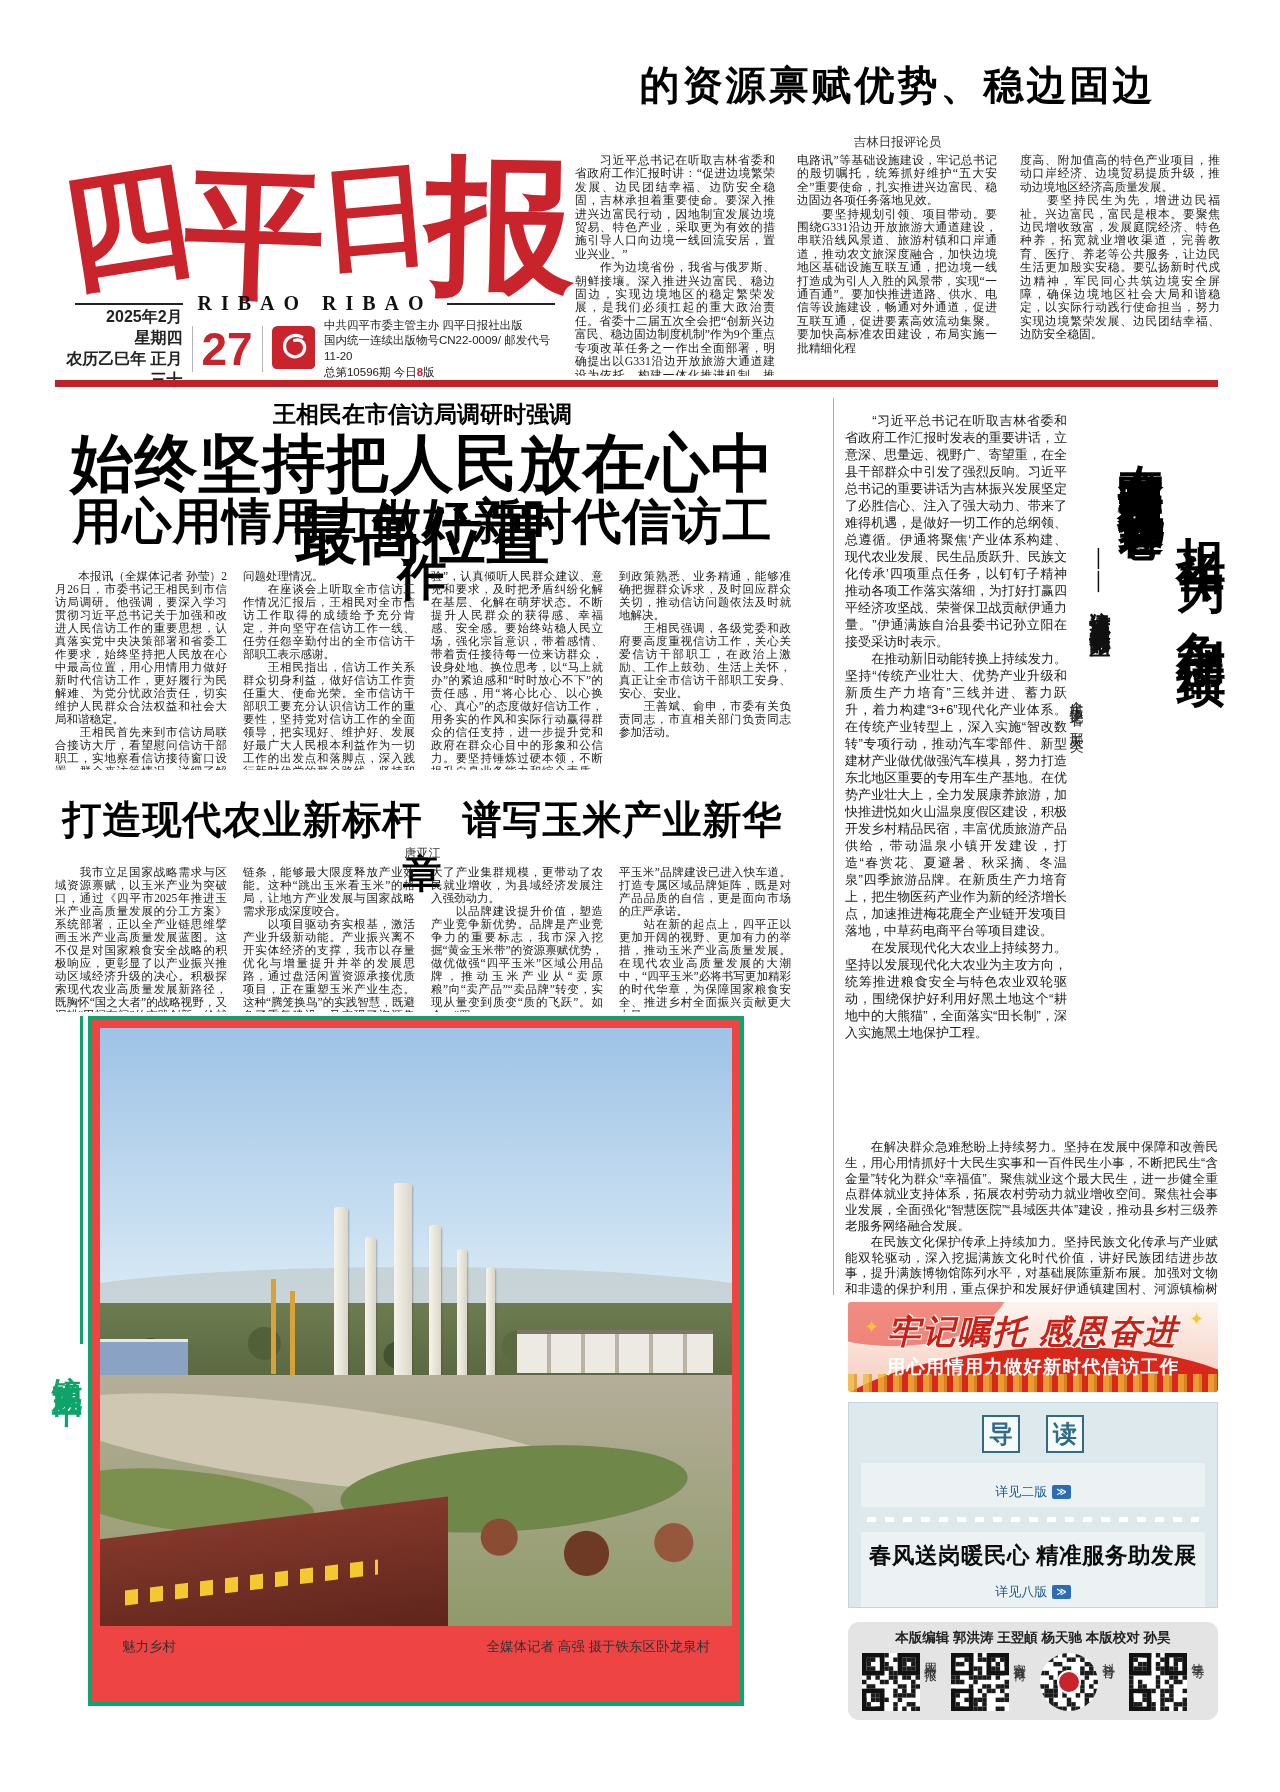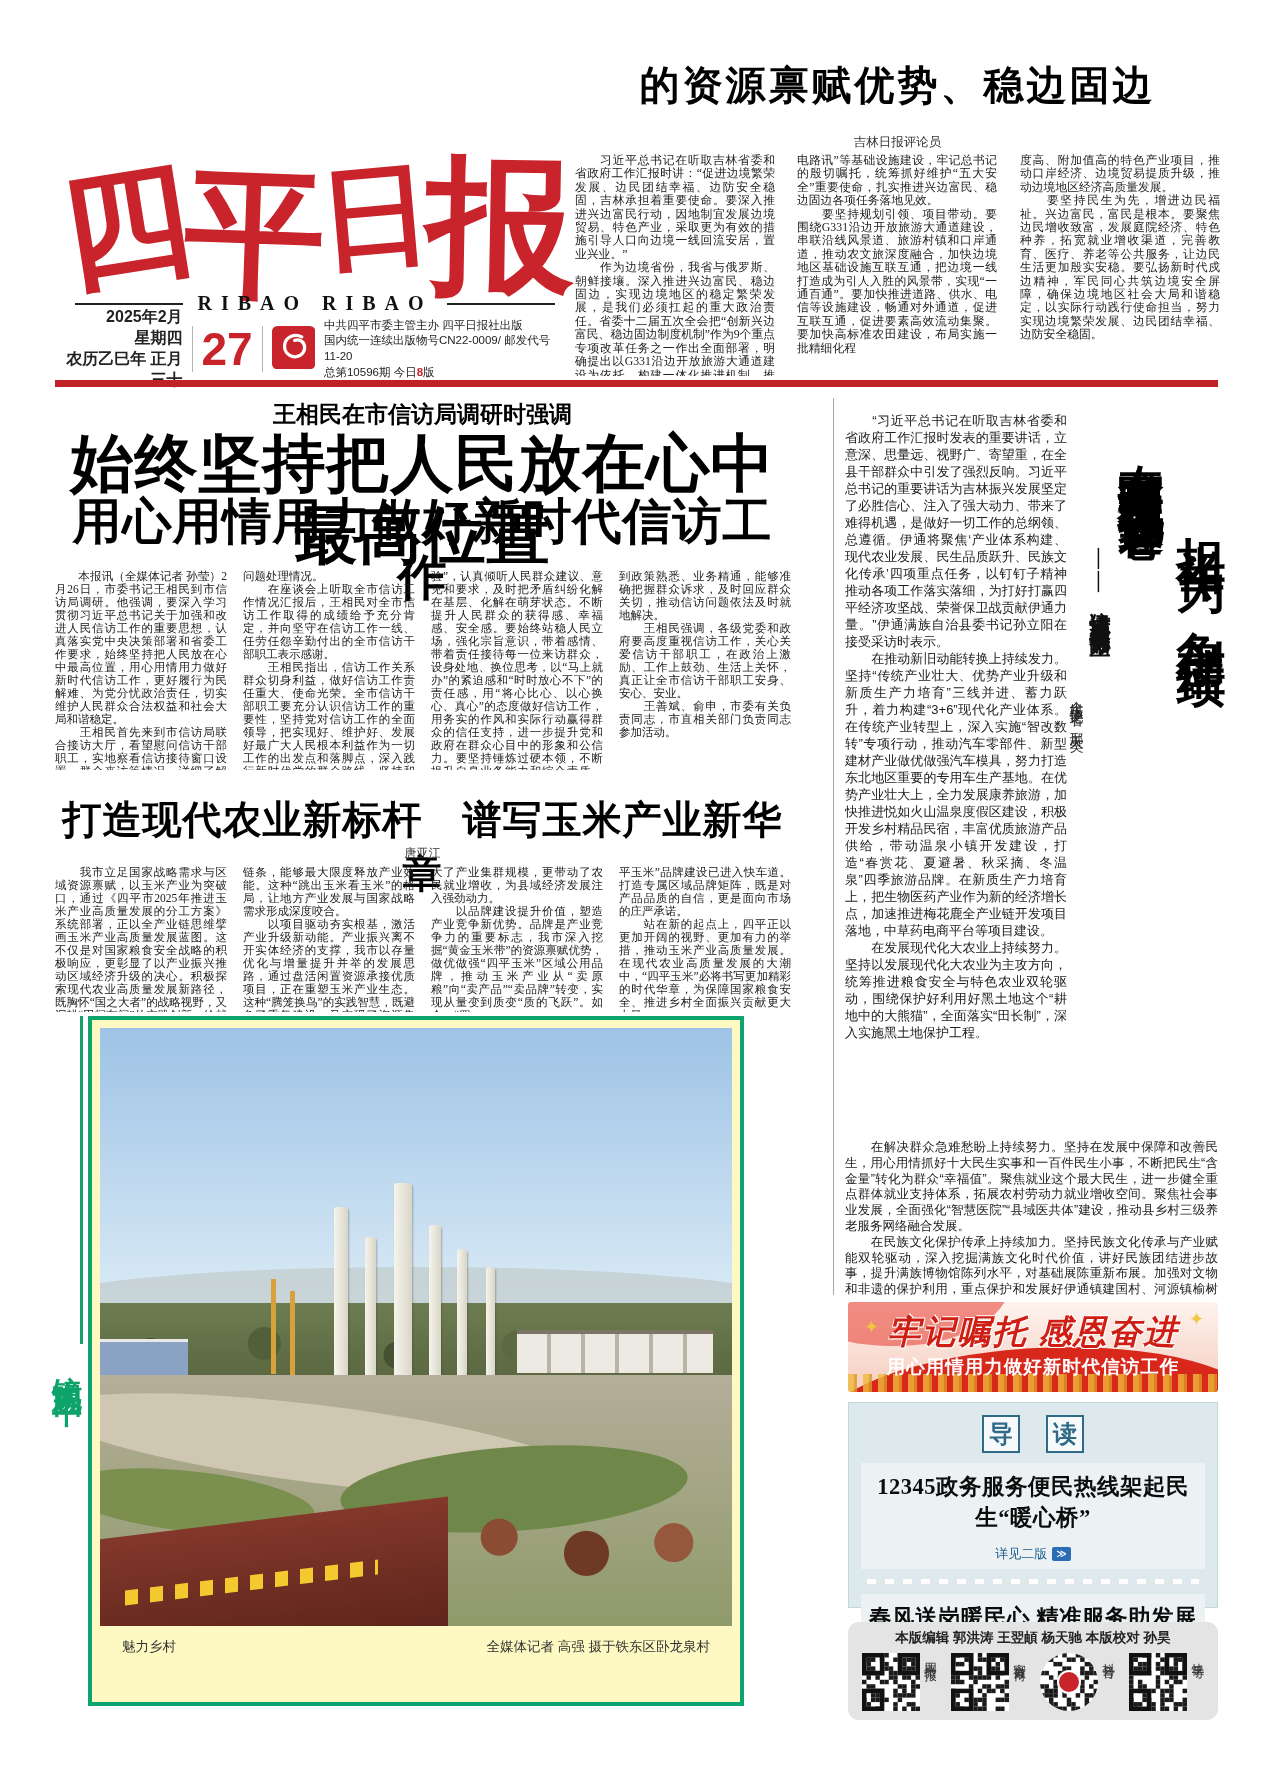--- a/index.html
+++ b/index.html
@@ -87,21 +87,21 @@
   .qr-item{display:flex;align-items:flex-start;gap:4px;}
   .qr{position:relative;width:58px;height:58px;background:#fff;}
   .qr svg{width:100%;height:100%;display:block;}
   .qr.round{border-radius:50%;overflow:hidden;}
   .qr-dot{position:absolute;left:50%;top:50%;width:24px;height:24px;margin:-12px 0 0 -12px;background:#c9232b;
           border:2px solid #fff;border-radius:50%;box-sizing:border-box;}
   .qr-label{writing-mode:vertical-rl;text-orientation:upright;font-size:12.5px;color:#333;line-height:1;letter-spacing:2px;height:58px;}
   
   .ph-line{left:80px;top:1016px;width:3px;height:328px;background:#12a06b;}
   .ph-label{left:46px;top:1352px;font-size:30px;font-weight:bold;color:#0ea36b;letter-spacing:8px;}
-  .frame{left:88px;top:1016px;width:656px;height:690px;border:4px solid #0ca56d;background:#fef9c3;box-sizing:border-box;padding:8px 8px 0 8px;}
+  .frame{left:88px;top:1016px;width:656px;height:690px;border:4px solid #0ca56d;background:#ef4444;box-sizing:border-box;padding:8px 8px 0 8px;}
   .scene{position:relative;width:632px;height:598px;overflow:hidden;background:#cfd8c9;}
   .sky{position:absolute;left:0;top:0;width:100%;height:48%;background:linear-gradient(#9ec3e6,#dcecf6);}
   .hills{position:absolute;left:-10%;top:40%;width:120%;height:12%;background:#c2ccce;border-radius:50%;opacity:.75;}
   .trees{position:absolute;left:0;top:46%;width:100%;height:15%;
          background:radial-gradient(circle at 8% 55%, #3e4c2d 0 14px, rgba(0,0,0,0) 15px),
                     radial-gradient(circle at 26% 45%, #52603a 0 16px, rgba(0,0,0,0) 17px),
                     radial-gradient(circle at 47% 58%, #445232 0 13px, rgba(0,0,0,0) 14px),
                     radial-gradient(circle at 66% 48%, #5b6a41 0 15px, rgba(0,0,0,0) 16px),
                     radial-gradient(circle at 85% 55%, #48562f 0 14px, rgba(0,0,0,0) 15px),
                     linear-gradient(#6d7c50,#57643e);}
@@ -219,21 +219,20 @@
     <div class="banner-title">牢记嘱托  感恩奋进</div>
     <div class="banner-sub">用心用情用力做好新时代信访工作</div>
   </div>
 
   <div class="abs guide">
     <div class="guide-title">
       <span class="guide-sq">导</span>
       <span class="guide-sq">读</span>
     </div>
     <div class="guide-item">
-      <div class="gi-hl">12345政务服务便民热线架起民生“暖心桥”</div>
       <div class="gi-ref">
           <span>详见二版</span>
           <span class="gi-badge">≫</span>
         </div>
     </div>
     <div class="guide-sep"></div>
     <div class="guide-item">
       <div class="gi-hl">春风送岗暖民心  精准服务助发展</div>
       <div class="gi-ref">
           <span>详见八版</span>

